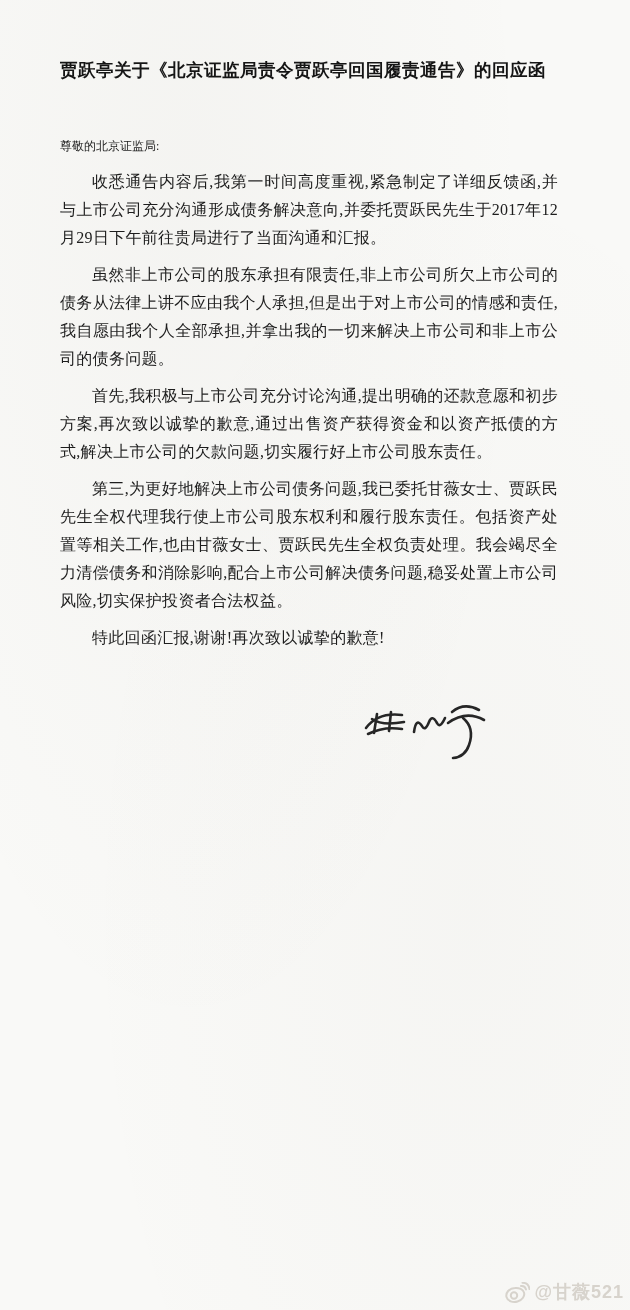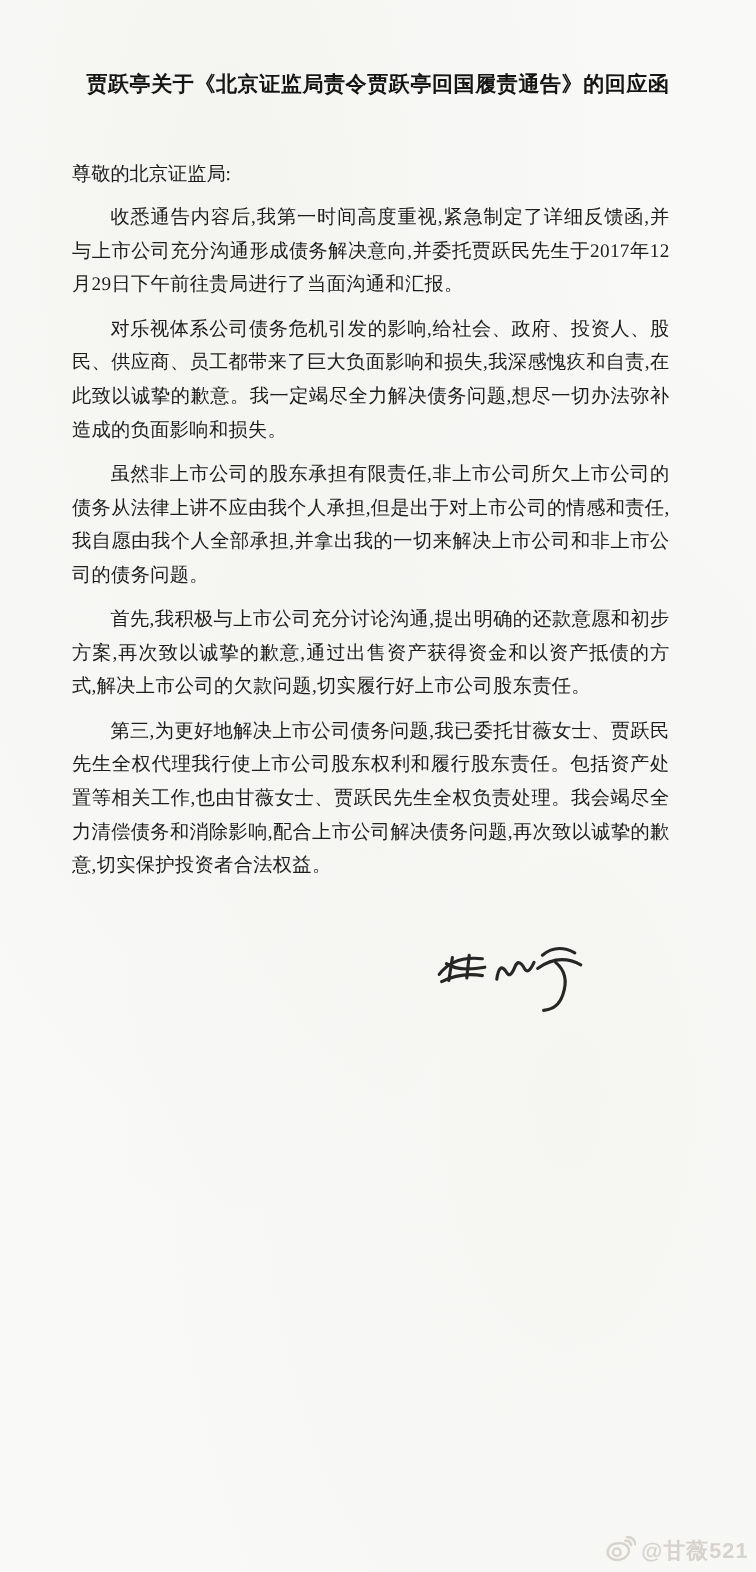--- a/index.html
+++ b/index.html
@@ -17,28 +17,27 @@
   }
   .paper {
     box-sizing: border-box;
     width: 630px;
     height: 1310px;
     padding: 58px 60px 0 60px;
     position: relative;
   }
   .title {
     margin: 0 0 50px 0;
-    text-align: center;
     font-size: 17.5px;
     font-weight: 700;
     letter-spacing: 0.5px;
     color: #151515;
   }
   .salutation {
-    font-size: 16px;
+    font-size: 12px;
     line-height: 28px;
     margin: 0 0 8px 0;
   }
   .para {
     font-size: 16px;
     line-height: 28px;
     text-align: justify;
     text-indent: 2em;
     margin: 0 12px 9px 0;
     letter-spacing: 0.3px;
@@ -60,45 +59,45 @@
     position: relative;
     left: 2px;
     top: 6px;
     overflow: visible;
   }
   .watermark {
     position: absolute;
     right: 6px;
     bottom: 6px;
     display: flex;
-    align-items: flex-start;
+    align-items: flex-end;
     gap: 4px;
     color: #d7d3cc;
     font-size: 18px;
     font-weight: 700;
     letter-spacing: 1px;
     font-family: "Liberation Sans", sans-serif;
     user-select: none;
   }
   .weibo-icon { display: block; }
 </style>
 </head>
 <body>
 
 <div class="paper">
 
   <h1 class="title">贾跃亭关于《北京证监局责令贾跃亭回国履责通告》的回应函</h1>
 
   <div class="salutation">尊敬的北京证监局:</div>
 
   <p class="para">收悉通告内容后,我第一时间高度重视,紧急制定了详细反馈函,并与上市公司充分沟通形成债务解决意向,并委托贾跃民先生于2017年12月29日下午前往贵局进行了当面沟通和汇报。</p>
-  <p class="para">对乐视体系公司债务危机引发的影响,给社会、政府、投资人、股民、供应商、员工都带来了巨大负面影响和损失,我深感愧疚和自责,在此致以诚挚的歉意。我一定竭尽全力解决债务问题,想尽一切办法弥补造成的负面影响和损失。</p>
   <p class="para">虽然非上市公司的股东承担有限责任,非上市公司所欠上市公司的债务从法律上讲不应由我个人承担,但是出于对上市公司的情感和责任,我自愿由我个人全部承担,并拿出我的一切来解决上市公司和非上市公司的债务问题。</p>
   <p class="para">首先,我积极与上市公司充分讨论沟通,提出明确的还款意愿和初步方案,再次致以诚挚的歉意,通过出售资产获得资金和以资产抵债的方式,解决上市公司的欠款问题,切实履行好上市公司股东责任。</p>
-  <p class="para">第三,为更好地解决上市公司债务问题,我已委托甘薇女士、贾跃民先生全权代理我行使上市公司股东权利和履行股东责任。包括资产处置等相关工作,也由甘薇女士、贾跃民先生全权负责处理。我会竭尽全力清偿债务和消除影响,配合上市公司解决债务问题,再次致以诚挚的歉意,切实保护投资者合法权益。</p>
+  <p class="para">第三,为更好地解决上市公司债务问题,我已委托甘薇女士、贾跃民先生全权代理我行使上市公司股东权利和履行股东责任。包括资产处置等相关工作,也由甘薇女士、贾跃民先生全权负责处理。我会竭尽全力清偿债务和消除影响,配合上市公司解决债务问题,稳妥处置上市公司风险,切实保护投资者合法权益。</p>
+  <p class="para">特此回函汇报,谢谢!再次致以诚挚的歉意!</p>
 
   <div class="sig-block">
 
     <div class="sig-area">
 
       <svg class="sig-scrawl" width="150" height="46" viewBox="0 0 150 46" fill="none" stroke="#262626" stroke-width="2.6" stroke-linecap="round" stroke-linejoin="round">
         <path d="M6,30 Q18,14 42,17"></path>
         <path d="M12,21 Q22,28 44,24 M17,16 L14,35 M31,14 L29,33"></path>
         <path d="M8,36 Q24,28 42,31"></path>
         <path d="M54,34 q2,-15 8,-6 q3,6 7,-4 q3,-8 8,1 q3,6 8,-5"></path>

